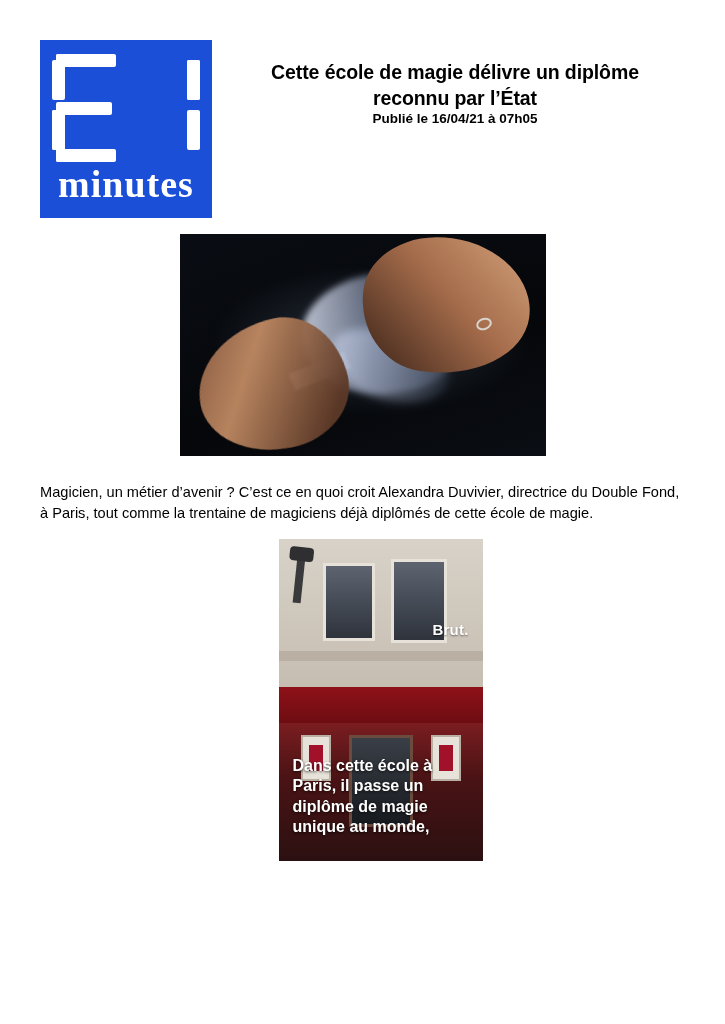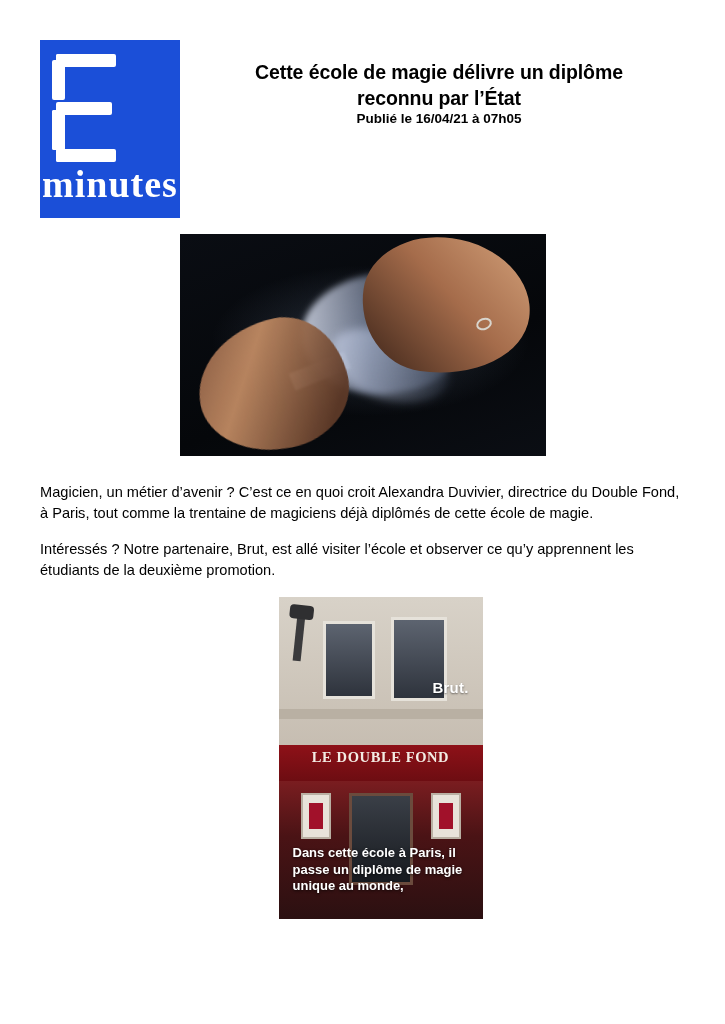--- a/index.html
+++ b/index.html
@@ -19,21 +19,21 @@
   
   .header {
     position: relative;
     display: flex;
     align-items: flex-start;
     padding: 40px 40px 0 40px;
     box-sizing: border-box;
   }
 
   .logo {
-    width: 140px;
+    width: 172px;
     height: 178px;
     background: #1b4fd8;
     flex: 0 0 auto;
     position: relative;
     overflow: hidden;
   }
   .logo-digits {
     position: absolute;
     top: 14px;
     left: 12px;
@@ -266,21 +266,21 @@
     width: 14px; height: 26px; background: #a1112a;
   }
   .v-p1 { left: 22px; top: 196px; }
   .v-p2 { left: 152px; top: 196px; }
   .v-caption {
     position: absolute;
     left: 14px;
     right: 10px;
     bottom: 24px;
     color: #ffffff;
-    font-size: 13px;
+    font-size: 16px;
     font-weight: bold;
     line-height: 1.28;
     text-shadow: 0 1px 3px rgba(0,0,0,0.75);
   }
 </style>
 </head>
 <body>
 
 <div class="header">
 
@@ -320,33 +320,31 @@
     <div class="card-fan2"></div>
     <div class="card-edge"></div>
     <div class="hand-left"></div>
     <div class="hand-right"></div>
     <div class="ring"></div>
   </div>
 </div>
 
 <div class="article">
   <p class="para">Magicien, un métier d’avenir ? C’est ce en quoi croit Alexandra Duvivier, directrice du Double Fond, à Paris, tout comme la trentaine de magiciens déjà diplômés de cette école de magie.</p>
-  <p class="para">Intéressés ? Notre partenaire, Brut, est allé visiter l’école et observer ce qu’y apprennent les étudiants de la deuxième promotion.</p>
 </div>
 
 <div class="video-wrap">
   <div class="video">
     <div class="v-sky"></div>
     <div class="v-building"></div>
     <div class="v-win v-win1"></div>
     <div class="v-win v-win2"></div>
     <div class="v-lamp"></div>
     <div class="v-ledge"></div>
     <div class="v-brand">Brut.</div>
     <div class="v-sign"></div>
-    <div class="v-sign-text">LE DOUBLE FOND</div>
     <div class="v-front"></div>
     <div class="v-poster v-p1"></div>
     <div class="v-poster v-p2"></div>
     <div class="v-door"></div>
     <div class="v-caption">Dans cette école à Paris, il passe un diplôme de magie unique au monde,</div>
   </div>
 </div>
 
 </body></html>

